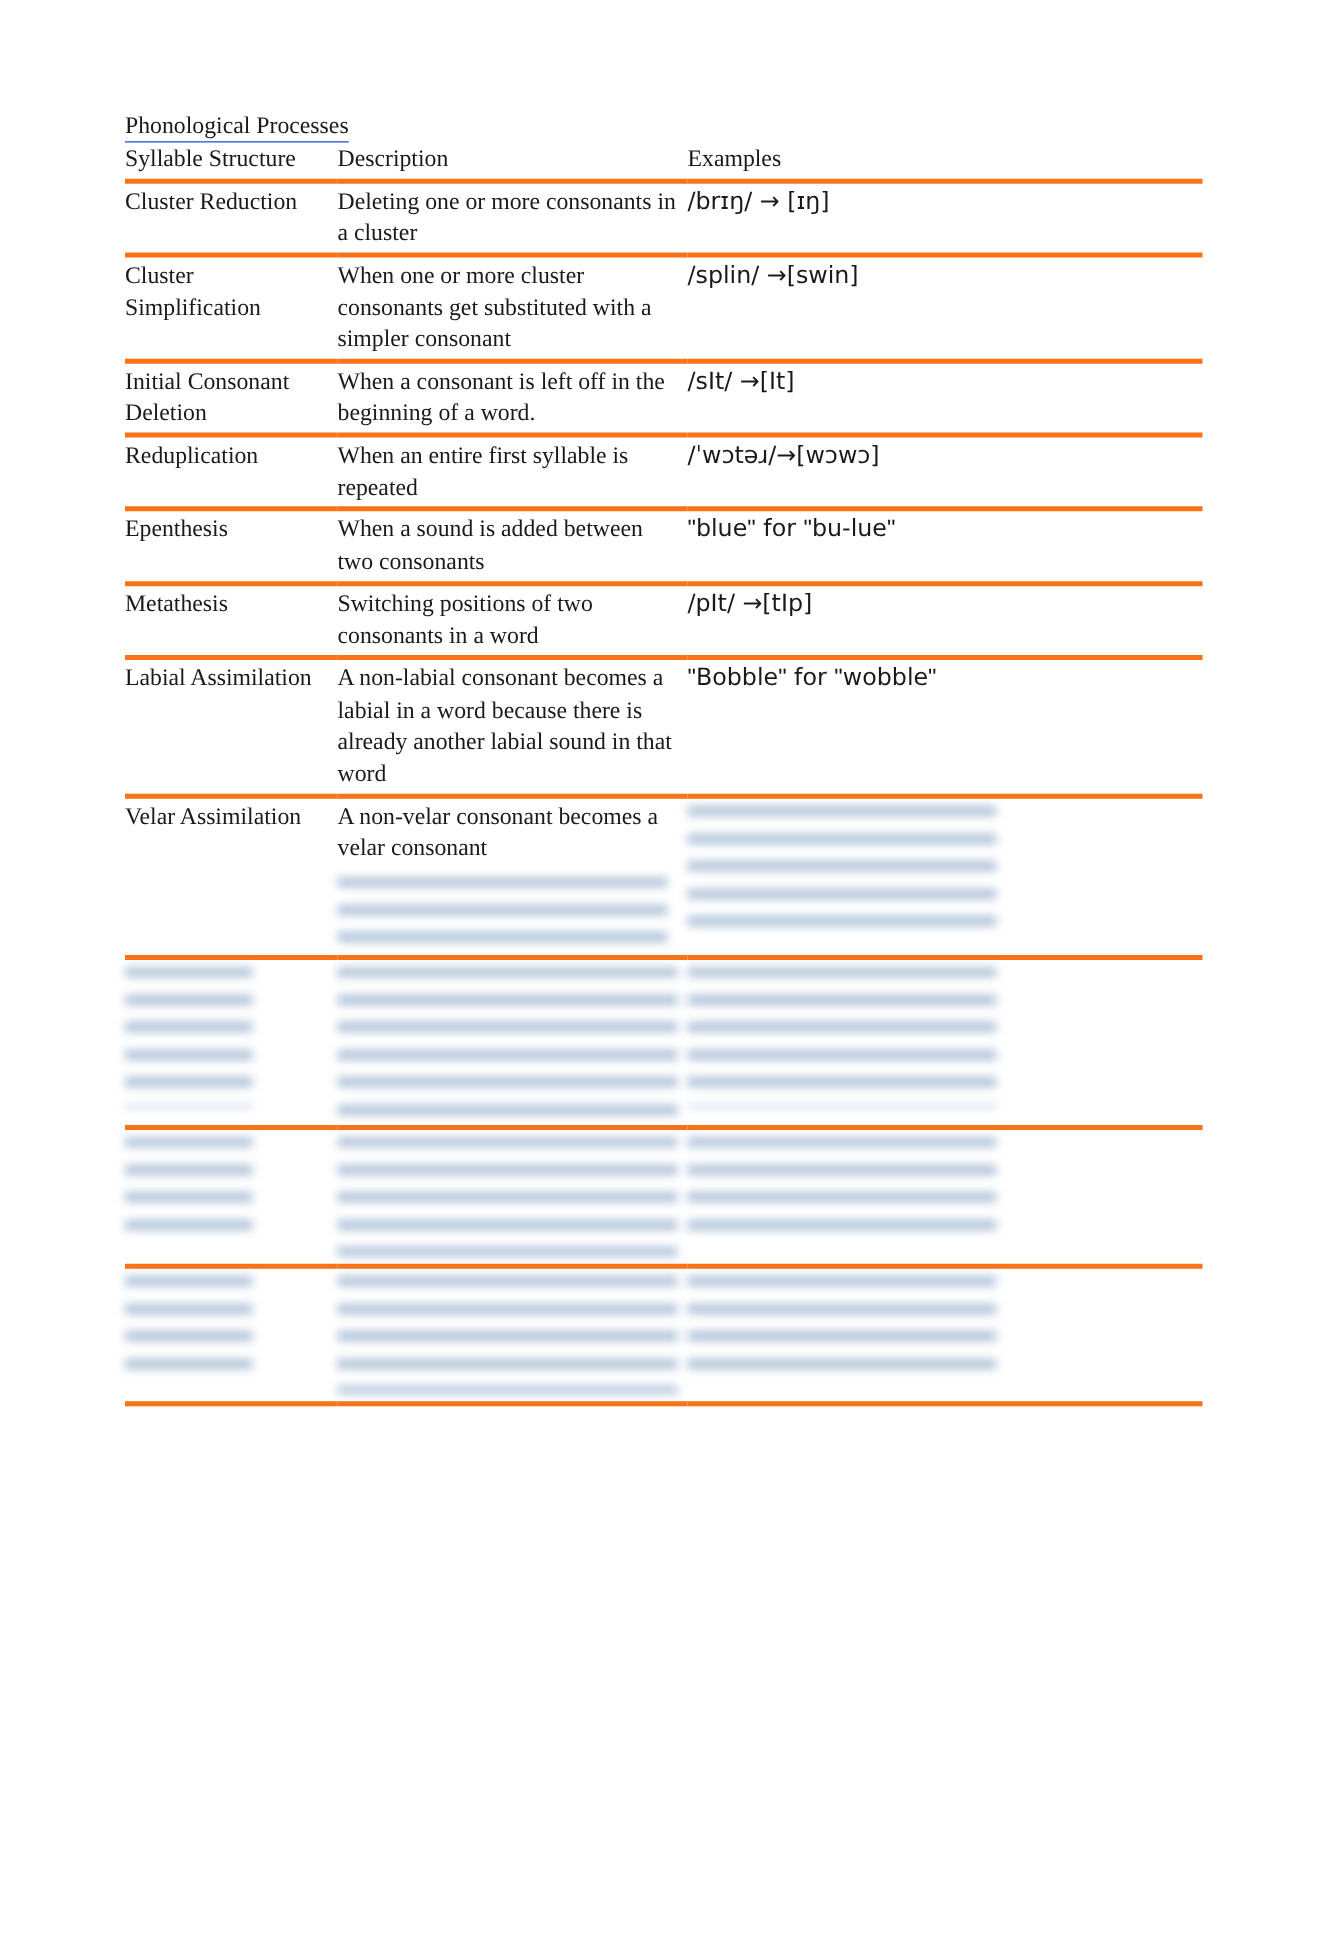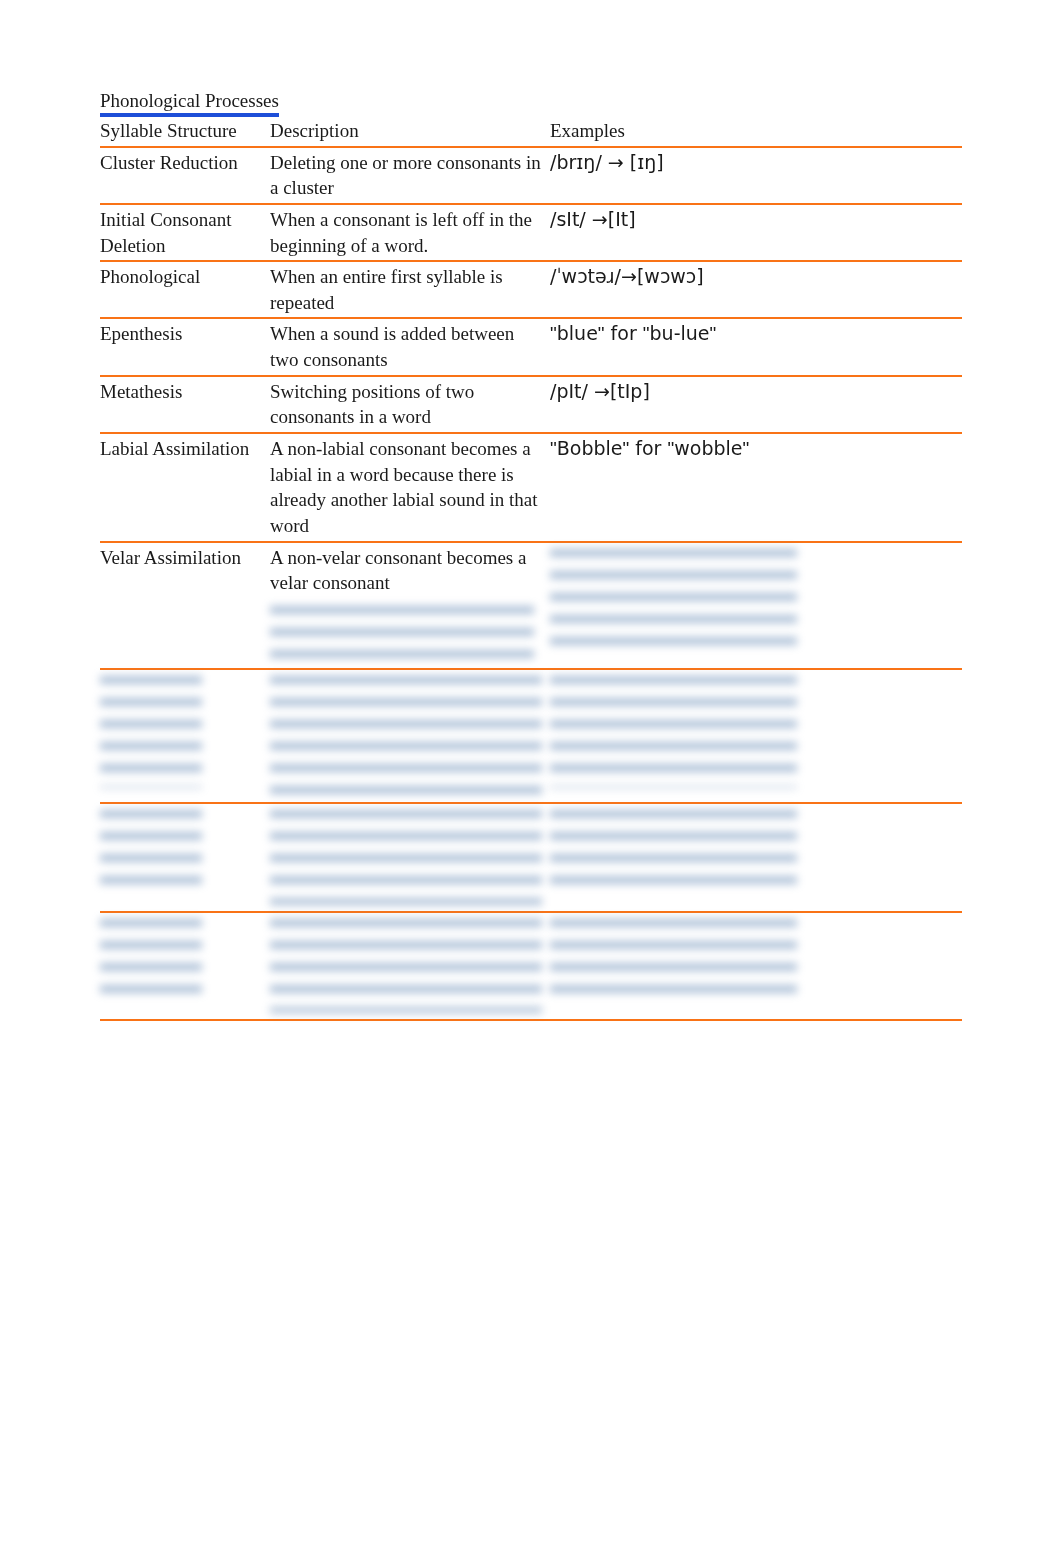--- a/index.html
+++ b/index.html
@@ -10,35 +10,35 @@
     color: #1a1a1a;
     width: 1062px;
   }
   .page {
     padding: 90px 100px 90px 100px;
     width: 862px;
     box-sizing: content-box;
   }
   .title {
     font-size: 19px;
-    border-bottom: 4px solid #1d4ed8;
+    border-bottom: 1px solid #1d4ed8;
     padding-bottom: 1px;
     margin-bottom: 0;
     display: inline-block;
   }
   table {
     border-collapse: collapse;
     width: 100%;
     table-layout: fixed;
     margin-top: -1px;
   }
   td {
     vertical-align: top;
     padding: 2px 8px 2px 0;
-    border-bottom: 2px solid #f97316;
+    border-bottom: 4px solid #f97316;
     font-size: 19px;
     line-height: 1.35;
   }
   col.c1 { width: 170px; }
   col.c2 { width: 280px; }
   col.c3 { width: auto; }
   .ipa {
     font-family: 'Segoe UI', 'Lucida Grande', 'Arial Unicode MS', 'DejaVu Sans', sans-serif;
   }
   .smallq {
@@ -86,26 +86,31 @@
           <td>Syllable Structure</td>
           <td>Description</td>
           <td>Examples</td>
         </tr>
         <tr>
           <td>Cluster Reduction</td>
           <td><span>Deleting one or more consonants in a cluster</span></td>
           <td class="ipa"><span>/brɪŋ/ → [ɪŋ]</span></td>
         </tr>
         <tr>
+          <td>Cluster Simplification</td>
+          <td><span>When one or more cluster consonants get substituted with a simpler consonant</span></td>
+          <td class="ipa"><span>/splin/ →[swin]</span></td>
+        </tr>
+        <tr>
           <td>Initial Consonant Deletion</td>
           <td><span>When a consonant is left off in the beginning of a word.</span></td>
           <td class="ipa"><span>/sIt/ →[It]</span></td>
         </tr>
         <tr>
-          <td>Phonological</td>
+          <td>Reduplication</td>
           <td><span>When an entire first syllable is repeated</span></td>
           <td class="ipa"><span>/ˈwɔtəɹ/→[wɔwɔ]</span></td>
         </tr>
         <tr>
           <td>Epenthesis</td>
           <td><span>When a sound is added between two consonants</span></td>
           <td class="ipa"><span><span class="smallq">"</span>blue<span class="smallq">"</span> for <span class="smallq">"</span>bu-lue<span class="smallq">"</span></span></td>
         </tr>
         <tr>
           <td>Metathesis</td>

